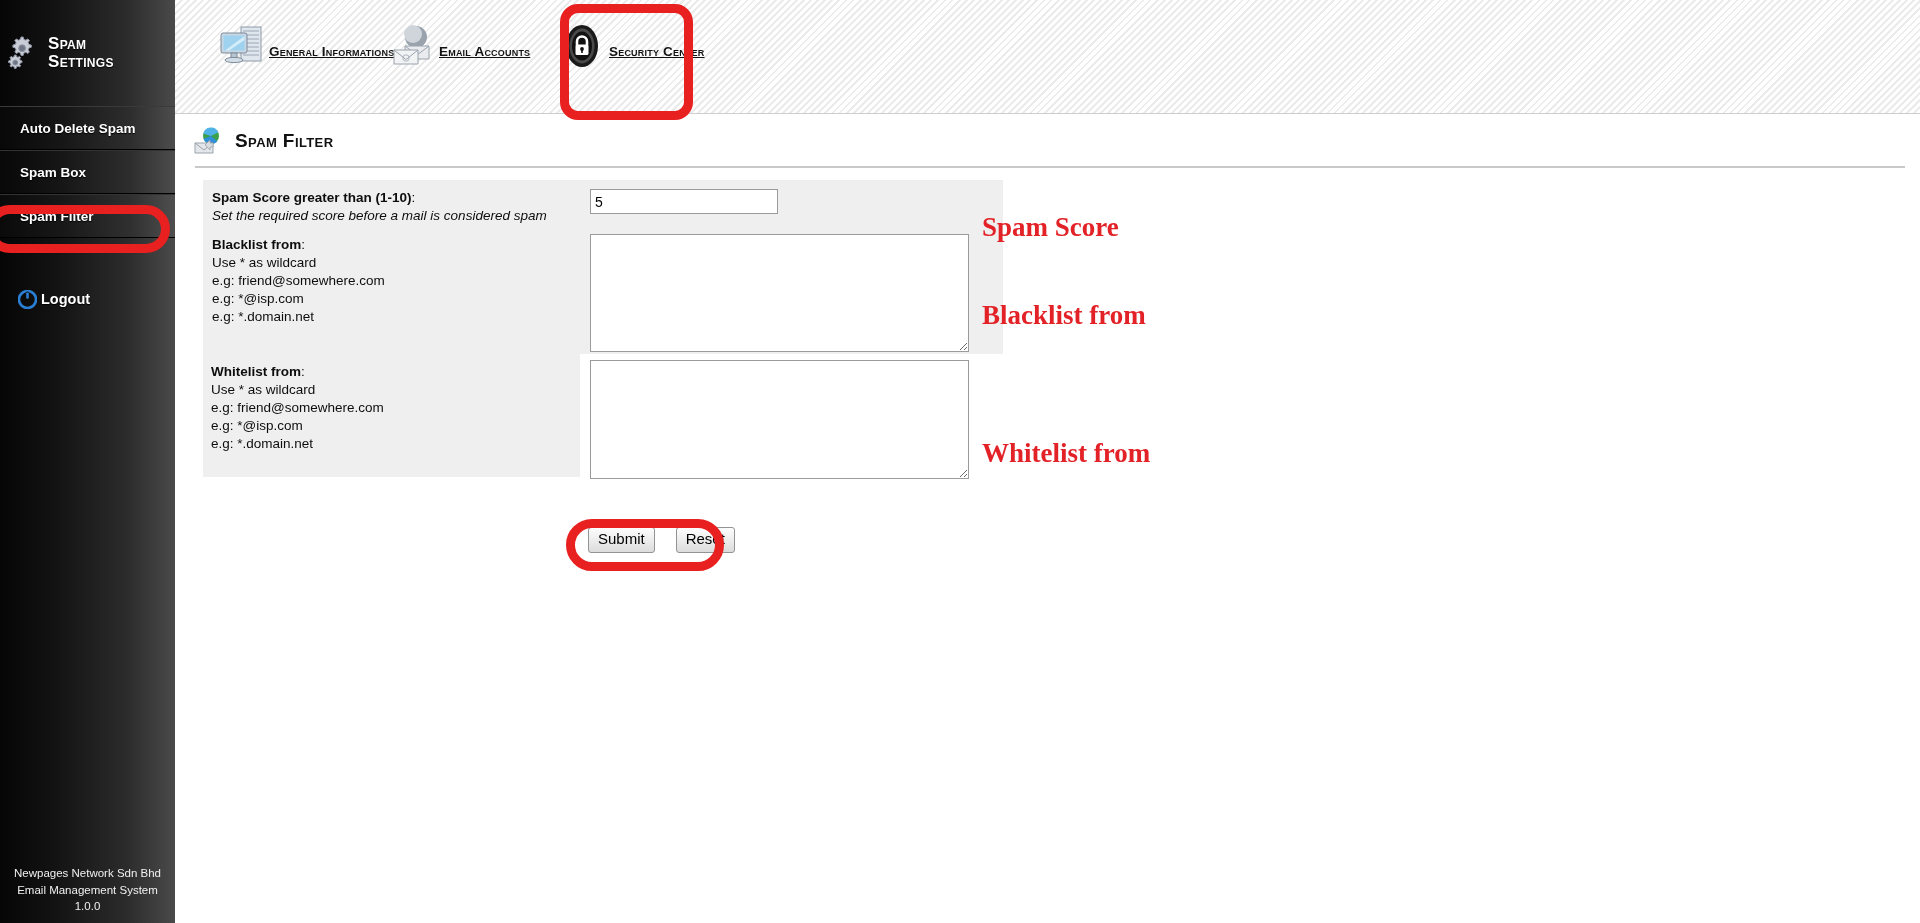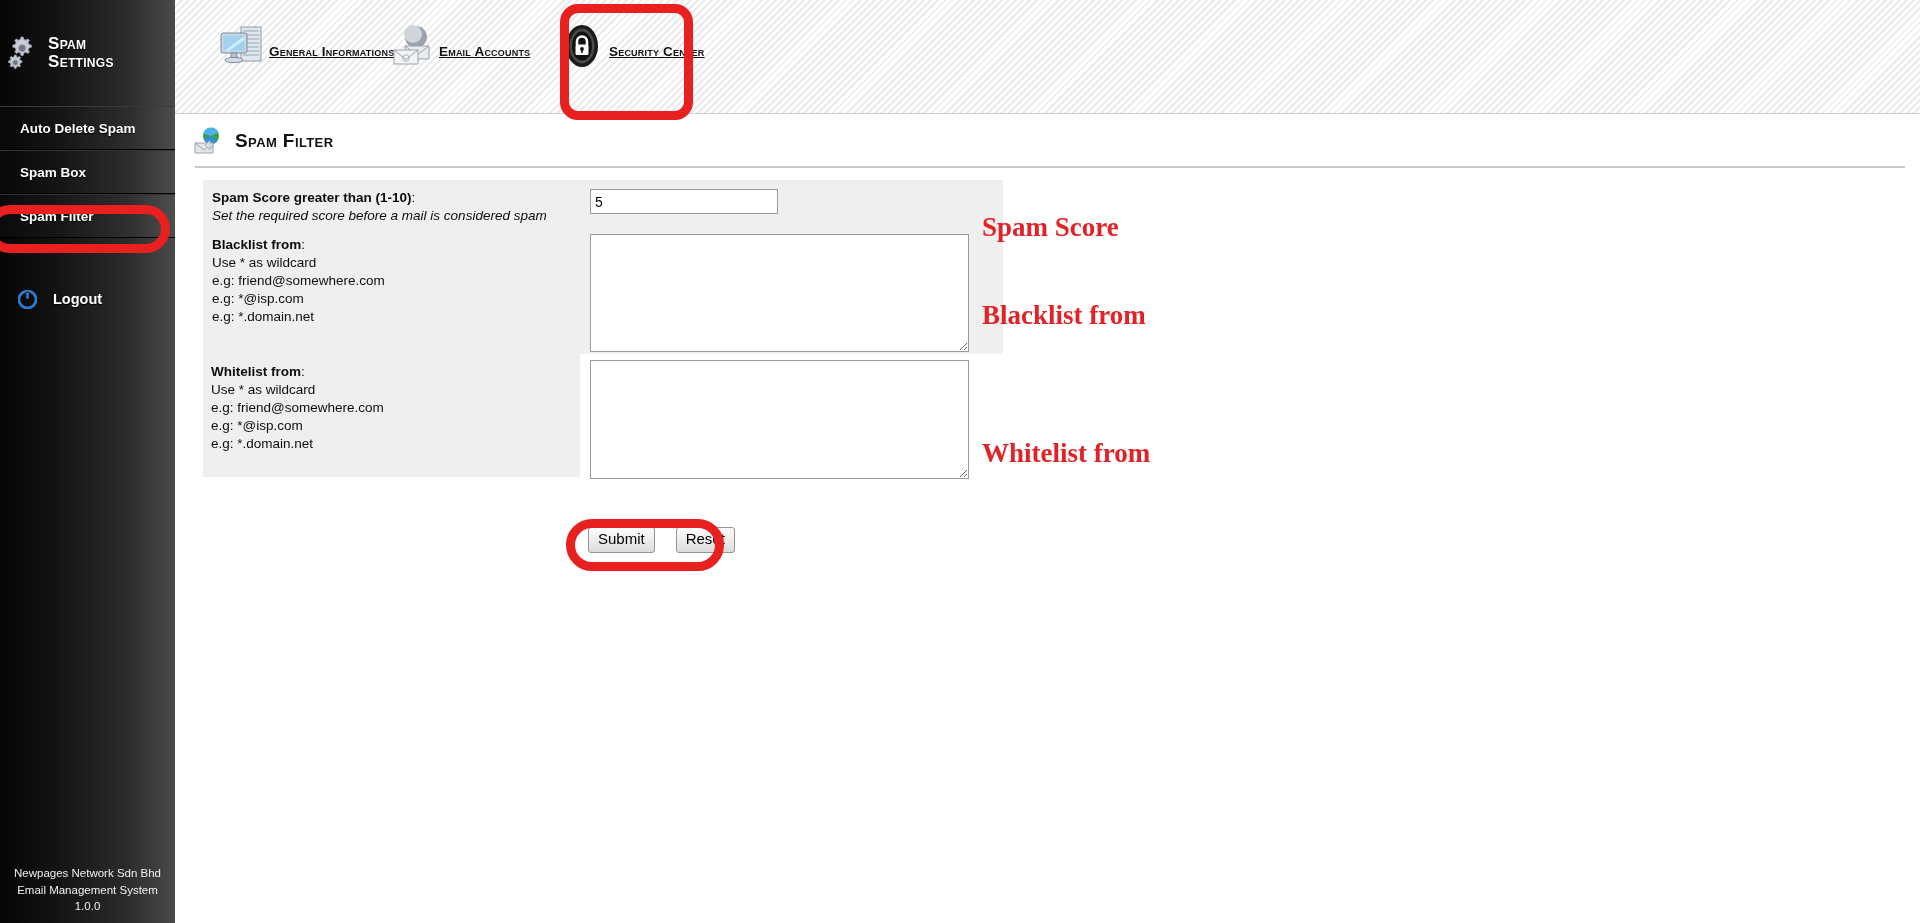--- a/index.html
+++ b/index.html
@@ -47,21 +47,21 @@
     background: linear-gradient(to right, #080808 0%, #161616 35%, #2e2e2e 75%, #4d4d4d 100%);
     cursor: pointer;
     text-shadow: 0 1px 1px #000;
   }
   .nav-item.first { border-top: 1px solid #3a3a3a; }
   .nav-item.active { background: linear-gradient(to right, #0a0a0a 0%, #181818 35%, #303030 75%, #4f4f4f 100%); }
 
   .logout-row {
     margin-top: 44px;
     display: flex; align-items: center;
-    padding-left: 18px; gap: 16px;
+    padding-left: 18px; gap: 4px;
     height: 34px;
     cursor: pointer;
   }
   .power-icon {
     width: 19px; height: 19px; flex: none;
     position: relative;
   }
   .logout-label { font-size: 14.5px; font-weight: bold; text-shadow: 0 1px 1px #000; }
 
   #footer {

